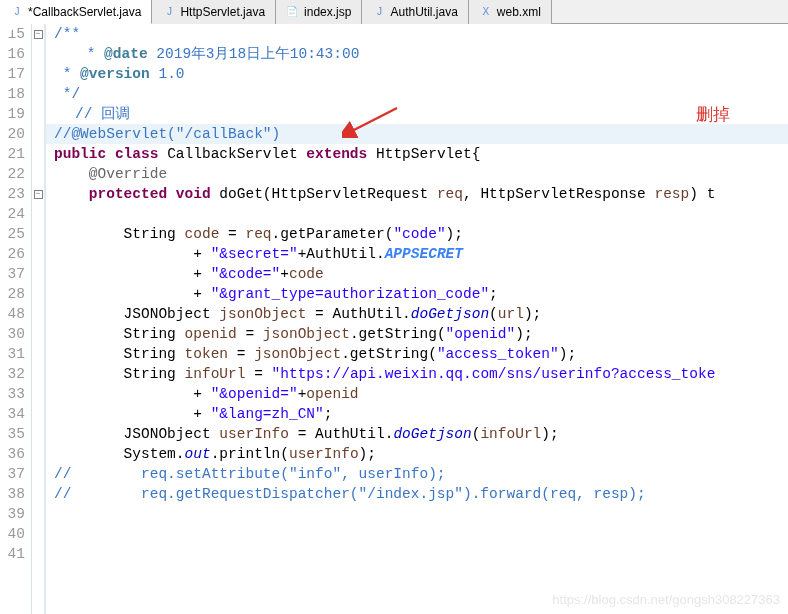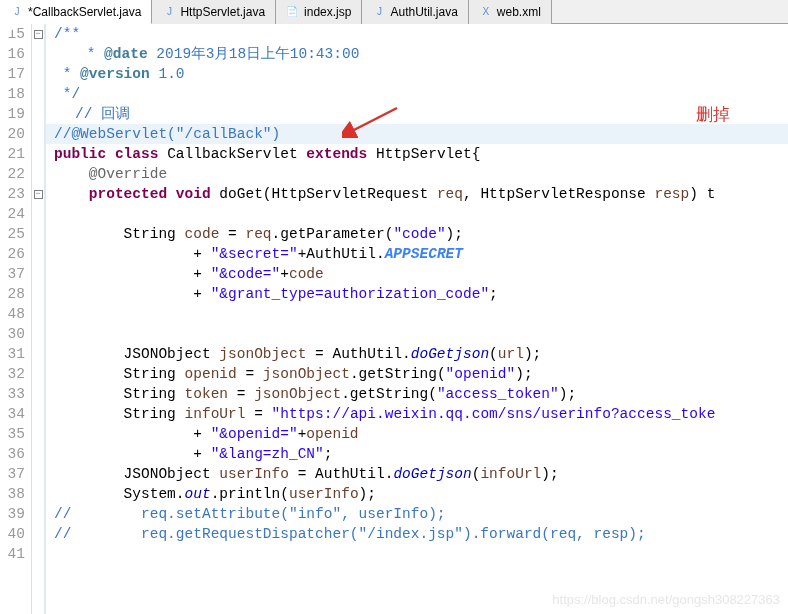--- a/index.html
+++ b/index.html
@@ -136,21 +136,21 @@
             <line x1="55" y1="4" x2="8" y2="28" stroke="#d8322a" stroke-width="2.5" marker-end="url(#ah)"></line>
           </svg><span class="arrow-label">删掉</span></div></div>
       <div class="code-line" style="position: relative;"><span class="c-kw">public class </span><span>CallbackServlet </span><span class="c-kw">extends </span><span>HttpServlet{</span></div>
       <div class="code-line" style="position: relative;"><span class="c-annotation">    @Override</span></div>
       <div class="code-line" style="position: relative;"><span>    </span><span class="c-kw">protected void </span><span>doGet(HttpServletRequest </span><span class="c-ident">req</span><span>, HttpServletResponse </span><span class="c-ident">resp</span><span>) t</span></div>
       <div class="code-line" style="position: relative;"><span></span></div>
       <div class="code-line" style="position: relative;"><span>        String </span><span class="c-ident">code</span><span> = </span><span class="c-ident">req</span><span>.getParameter(</span><span class="c-str">"code"</span><span>);</span></div>
       <div class="code-line" style="position: relative;"><span>                + </span><span class="c-str">"&amp;secret="</span><span>+AuthUtil.</span><span class="c-staticbold">APPSECRET</span></div>
       <div class="code-line" style="position: relative;"><span>                + </span><span class="c-str">"&amp;code="</span><span>+</span><span class="c-ident">code</span></div>
       <div class="code-line" style="position: relative;"><span>                + </span><span class="c-str">"&amp;grant_type=authorization_code"</span><span>;</span></div>
-      <div class="code-line" style="position: relative; margin-top: 40px;"><span>        JSONObject </span><span class="c-ident">jsonObject</span><span> = AuthUtil.</span><span class="c-static">doGetjson</span><span>(</span><span class="c-ident">url</span><span>);</span></div>
+      <div class="code-line" style="position: relative;"><span>        JSONObject </span><span class="c-ident">jsonObject</span><span> = AuthUtil.</span><span class="c-static">doGetjson</span><span>(</span><span class="c-ident">url</span><span>);</span></div>
       <div class="code-line" style="position: relative;"><span>        String </span><span class="c-ident">openid</span><span> = </span><span class="c-ident">jsonObject</span><span>.getString(</span><span class="c-str">"openid"</span><span>);</span></div>
       <div class="code-line" style="position: relative;"><span>        String </span><span class="c-ident">token</span><span> = </span><span class="c-ident">jsonObject</span><span>.getString(</span><span class="c-str">"access_token"</span><span>);</span></div>
       <div class="code-line" style="position: relative;"><span>        String </span><span class="c-ident">infoUrl</span><span> = </span><span class="c-str">"https://api.weixin.qq.com/sns/userinfo?access_toke</span></div>
       <div class="code-line" style="position: relative;"><span>                + </span><span class="c-str">"&amp;openid="</span><span>+</span><span class="c-ident">openid</span></div>
       <div class="code-line" style="position: relative;"><span>                + </span><span class="c-str">"&amp;lang=zh_CN"</span><span>;</span></div>
       <div class="code-line" style="position: relative; font-family: Liberation Mono, monospace;"><span>        JSONObject </span><span class="c-ident">userInfo</span><span> = AuthUtil.</span><span class="c-static">doGetjson</span><span>(</span><span class="c-ident">infoUrl</span><span>);</span></div>
       <div class="code-line" style="position: relative;"><span>        System.</span><span class="c-static">out</span><span>.println(</span><span class="c-ident">userInfo</span><span>);</span></div>
       <div class="code-line" style="position: relative;"><span class="c-comment">//        req.setAttribute("info", userInfo);</span></div>
       <div class="code-line" style="position: relative;"><span class="c-comment">//        req.getRequestDispatcher("/index.jsp").forward(req, resp);</span></div>
       <div class="code-line" style="position: relative;"><span></span></div>

